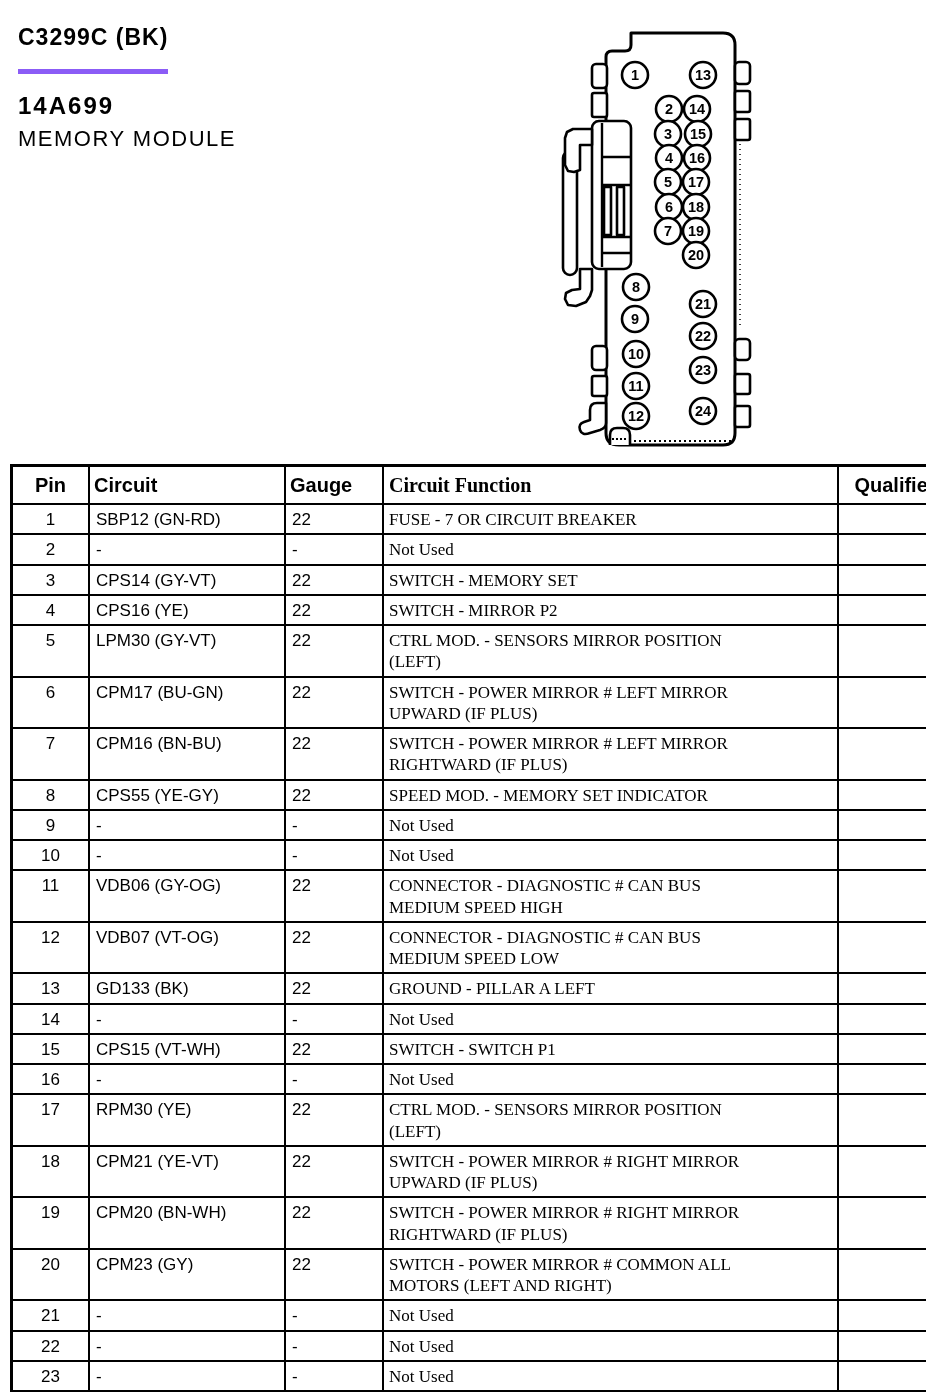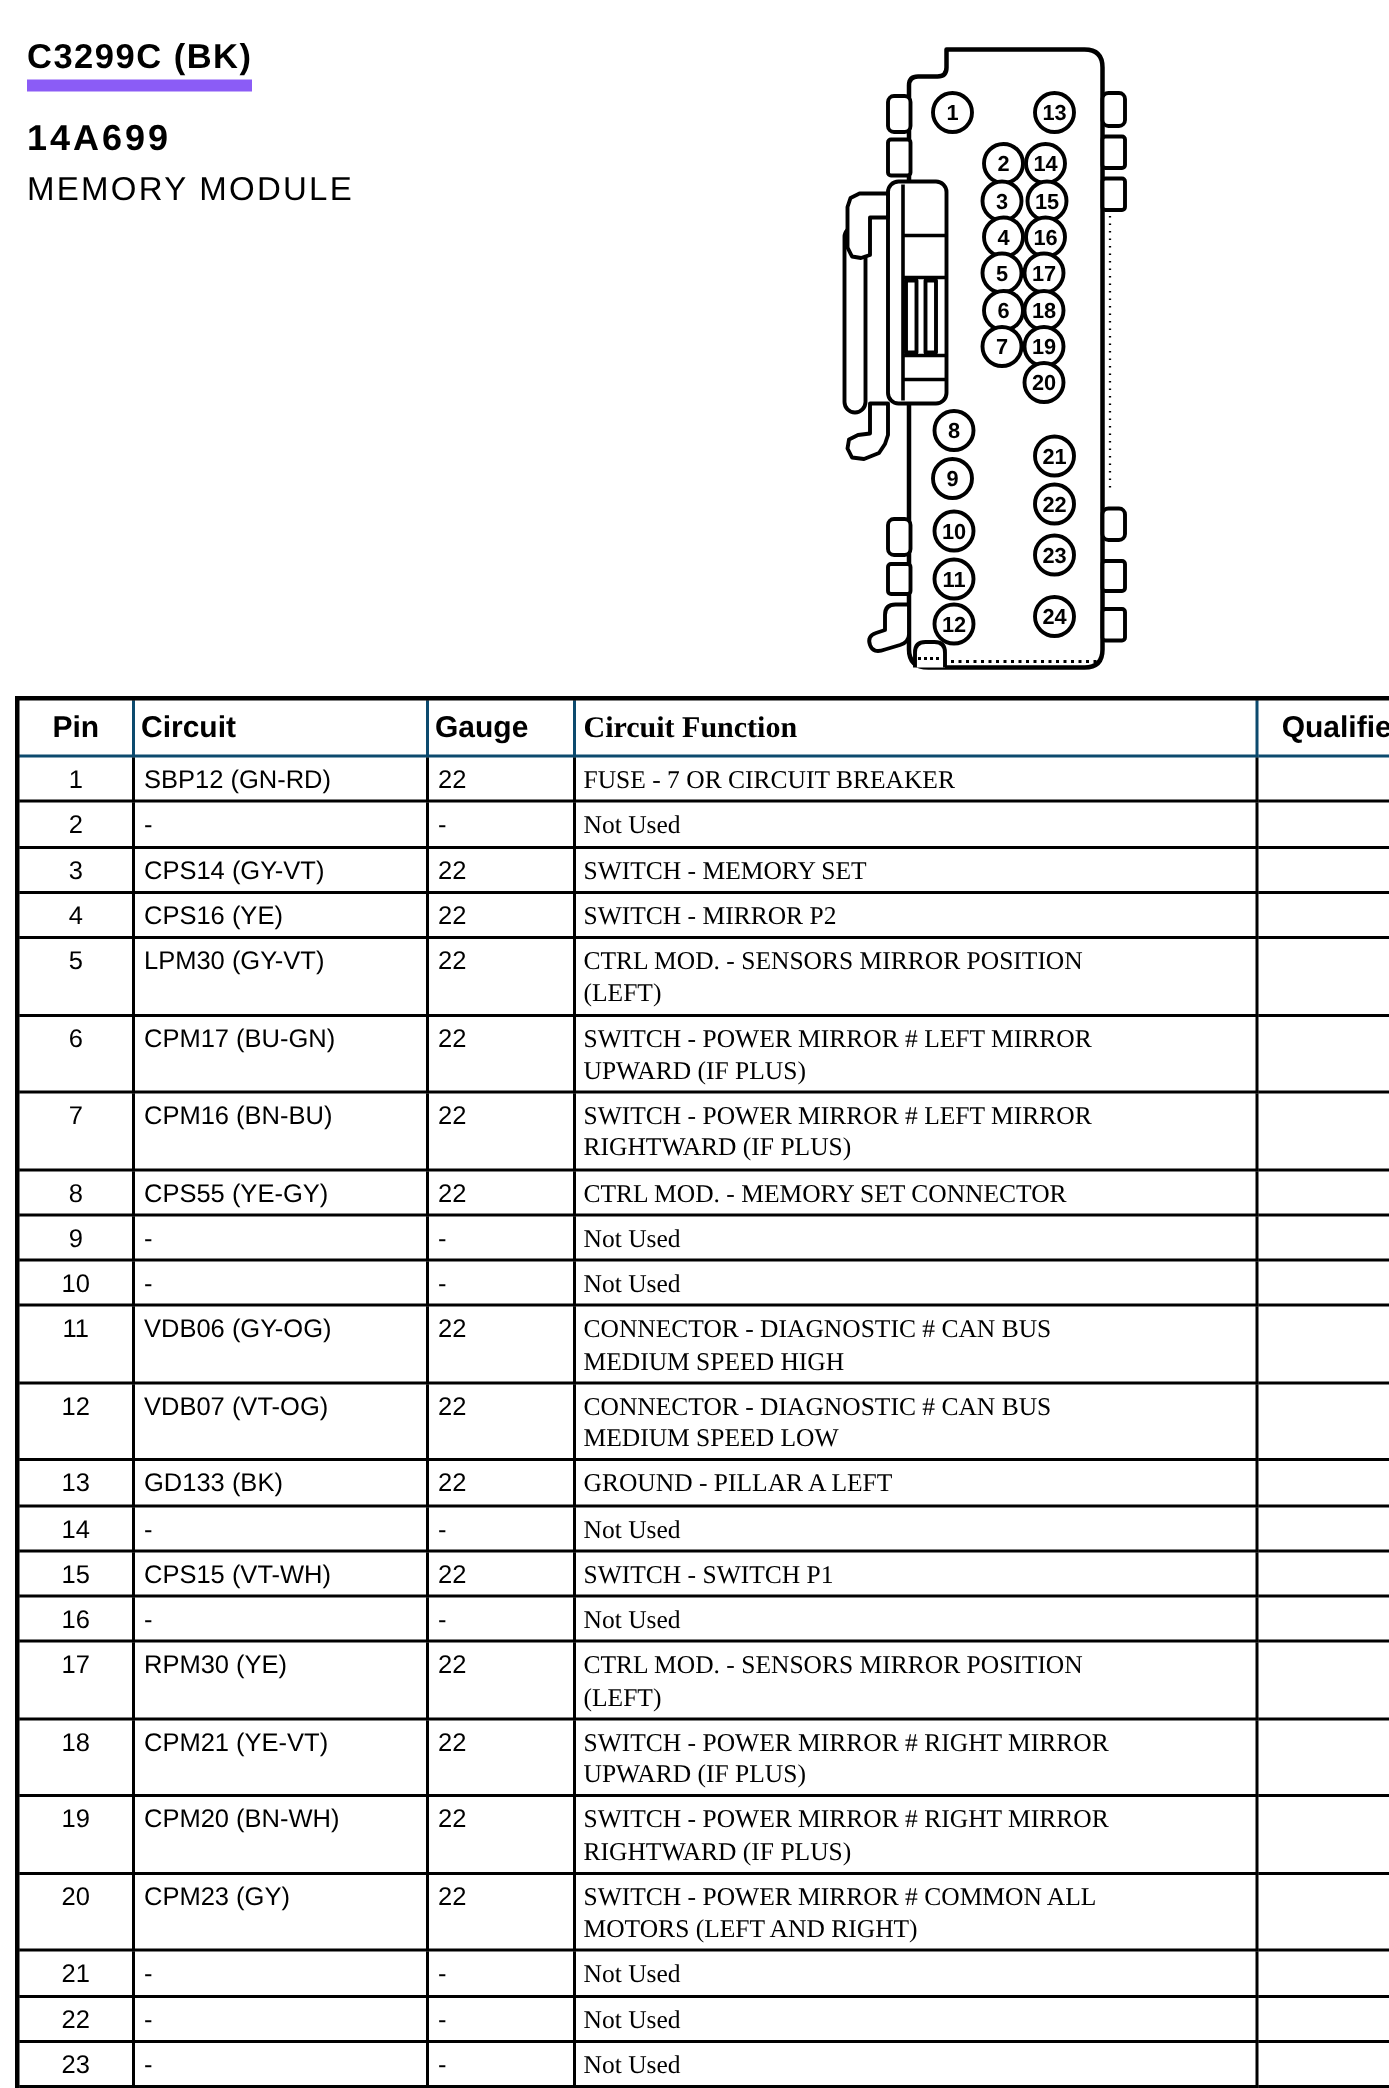--- a/index.html
+++ b/index.html
@@ -4,38 +4,38 @@
 <style>
   html,body{margin:0;padding:0;background:#fff;}
   .page{
     position:relative; width:926px; height:1392px; background:#ffffff;
     font-family:"Liberation Sans", sans-serif; color:#000; overflow:hidden;
   }
   
   .hdr{position:absolute; left:18px; top:24px;}
   .connector-id{
     display:inline-block; font-size:23px; font-weight:bold; letter-spacing:1px;
-    border-bottom:8px solid #8b5cf6; padding-bottom:2px; margin:0 0 18px 0;
+    border-bottom:5px solid #8b5cf6; padding-bottom:18px; margin:0 0 18px 0;
   }
   .part-number{font-size:24px; font-weight:bold; letter-spacing:2px; margin:0 0 6px 0;}
   .part-name{font-size:22px; letter-spacing:1.5px; margin:0;}
   
   .diagram{position:absolute; left:559px; top:29px; width:200px; height:428px;}
   .diagram svg{display:block;}
   .ink{fill:#ffffff; stroke:#000000; stroke-width:2.6px; stroke-linejoin:round;}
   .ink-thick{fill:#ffffff; stroke:#000000; stroke-width:3px; stroke-linejoin:round;}
   .pin-num{font-family:"Liberation Sans",sans-serif; font-size:14.5px; font-weight:bold;
     text-anchor:middle; fill:#000; stroke:none;}
   
   table.pinout{
     position:absolute; left:10px; top:464px; width:905px;
     border-collapse:collapse; border:3px solid #000; table-layout:fixed;
   }
   .pinout th{
-    border:2px solid #0c4a6e; font-size:20px; font-weight:bold;
+    border:2px solid #000000; font-size:20px; font-weight:bold;
     padding:7px 4px 6px; text-align:center; background:#fff;
   }
   .pinout td{
     border:2px solid #000; font-size:17px; line-height:1.25;
     padding:4px 6px 3px; vertical-align:top; background:#fff;
   }
   .pinout .c0{width:67px; text-align:center;}
   .pinout .c1{width:186px; text-align:left;}
   .pinout .c2{width:88px; text-align:left;}
   .pinout .c3{width:444px; text-align:left; padding-left:5px; white-space:pre-line;font-family:Liberation Serif, serif;}
@@ -248,21 +248,21 @@
           <td class="c1">CPM16 (BN-BU)</td>
           <td class="c2">22</td>
           <td class="c3">SWITCH - POWER MIRROR # LEFT MIRROR
 RIGHTWARD (IF PLUS)</td>
           <td class="c4"></td>
         </tr>
         <tr>
           <td class="c0">8</td>
           <td class="c1">CPS55 (YE-GY)</td>
           <td class="c2">22</td>
-          <td class="c3">CTRL MOD. - MEMORY SET CONNECTOR</td>
+          <td class="c3">SPEED MOD. - MEMORY SET INDICATOR</td>
           <td class="c4"></td>
         </tr>
         <tr>
           <td class="c0">9</td>
           <td class="c1">-</td>
           <td class="c2">-</td>
           <td class="c3">Not Used</td>
           <td class="c4"></td>
         </tr>
         <tr>

